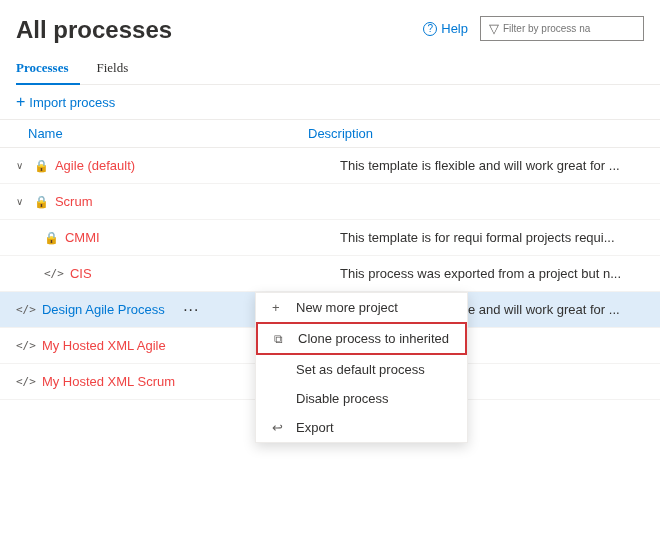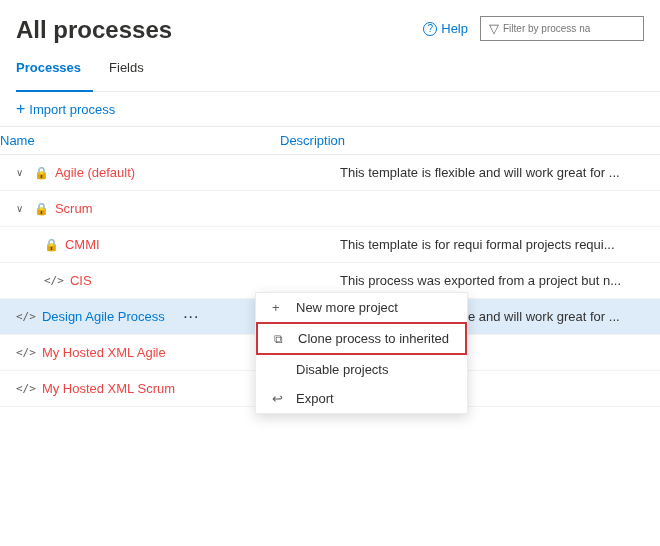--- a/index.html
+++ b/index.html
@@ -64,26 +64,27 @@
       background: transparent;
     }
 
     .tabs {
       display: flex;
       border-bottom: 1px solid #edebe9;
       margin: 8px 0 0 16px;
     }
 
     .tab {
-      padding: 8px 12px 16px 0;
+      padding: 8px 12px 8px 0;
       margin-right: 16px;
       cursor: pointer;
       color: #323130;
       font-size: 13px;
       position: relative;
+      font-family: Liberation Serif, serif;
     }
 
     .tab.active {
       color: #0078d4;
       font-weight: 600;
     }
 
     .tab.active::after {
       content: '';
       position: absolute;
@@ -112,21 +113,21 @@
       border: none;
     }
 
     .table-container {
       width: 100%;
     }
 
     .table-header {
       display: grid;
       grid-template-columns: 280px 1fr;
-      padding: 6px 0;
+      padding: 6px 28px;
       border-bottom: 1px solid #edebe9;
     }
 
     .col-header {
       font-size: 13px;
       color: #0078d4;
       font-weight: 400;
     }
 
     .table-row {
@@ -342,23 +343,27 @@
   <div class="menu-item">
     <span class="menu-icon">+</span>
     <span>New more project</span>
   </div>
 
   <div class="menu-item highlighted">
     <span class="menu-icon" style="font-size:12px;">⧉</span>
     <span>Clone process to inherited</span>
   </div>
 
-
   <div class="menu-item">
     <span class="menu-icon"></span>
-    <span>Disable projects</span>
+    <span>Set as default process</span>
+  </div>
+
+  <div class="menu-item">
+    <span class="menu-icon"></span>
+    <span>Disable process</span>
   </div>
 
   <div class="menu-item">
     <span class="menu-icon">↩</span>
     <span>Export</span>
   </div>
 </div>
 
 </body></html>

